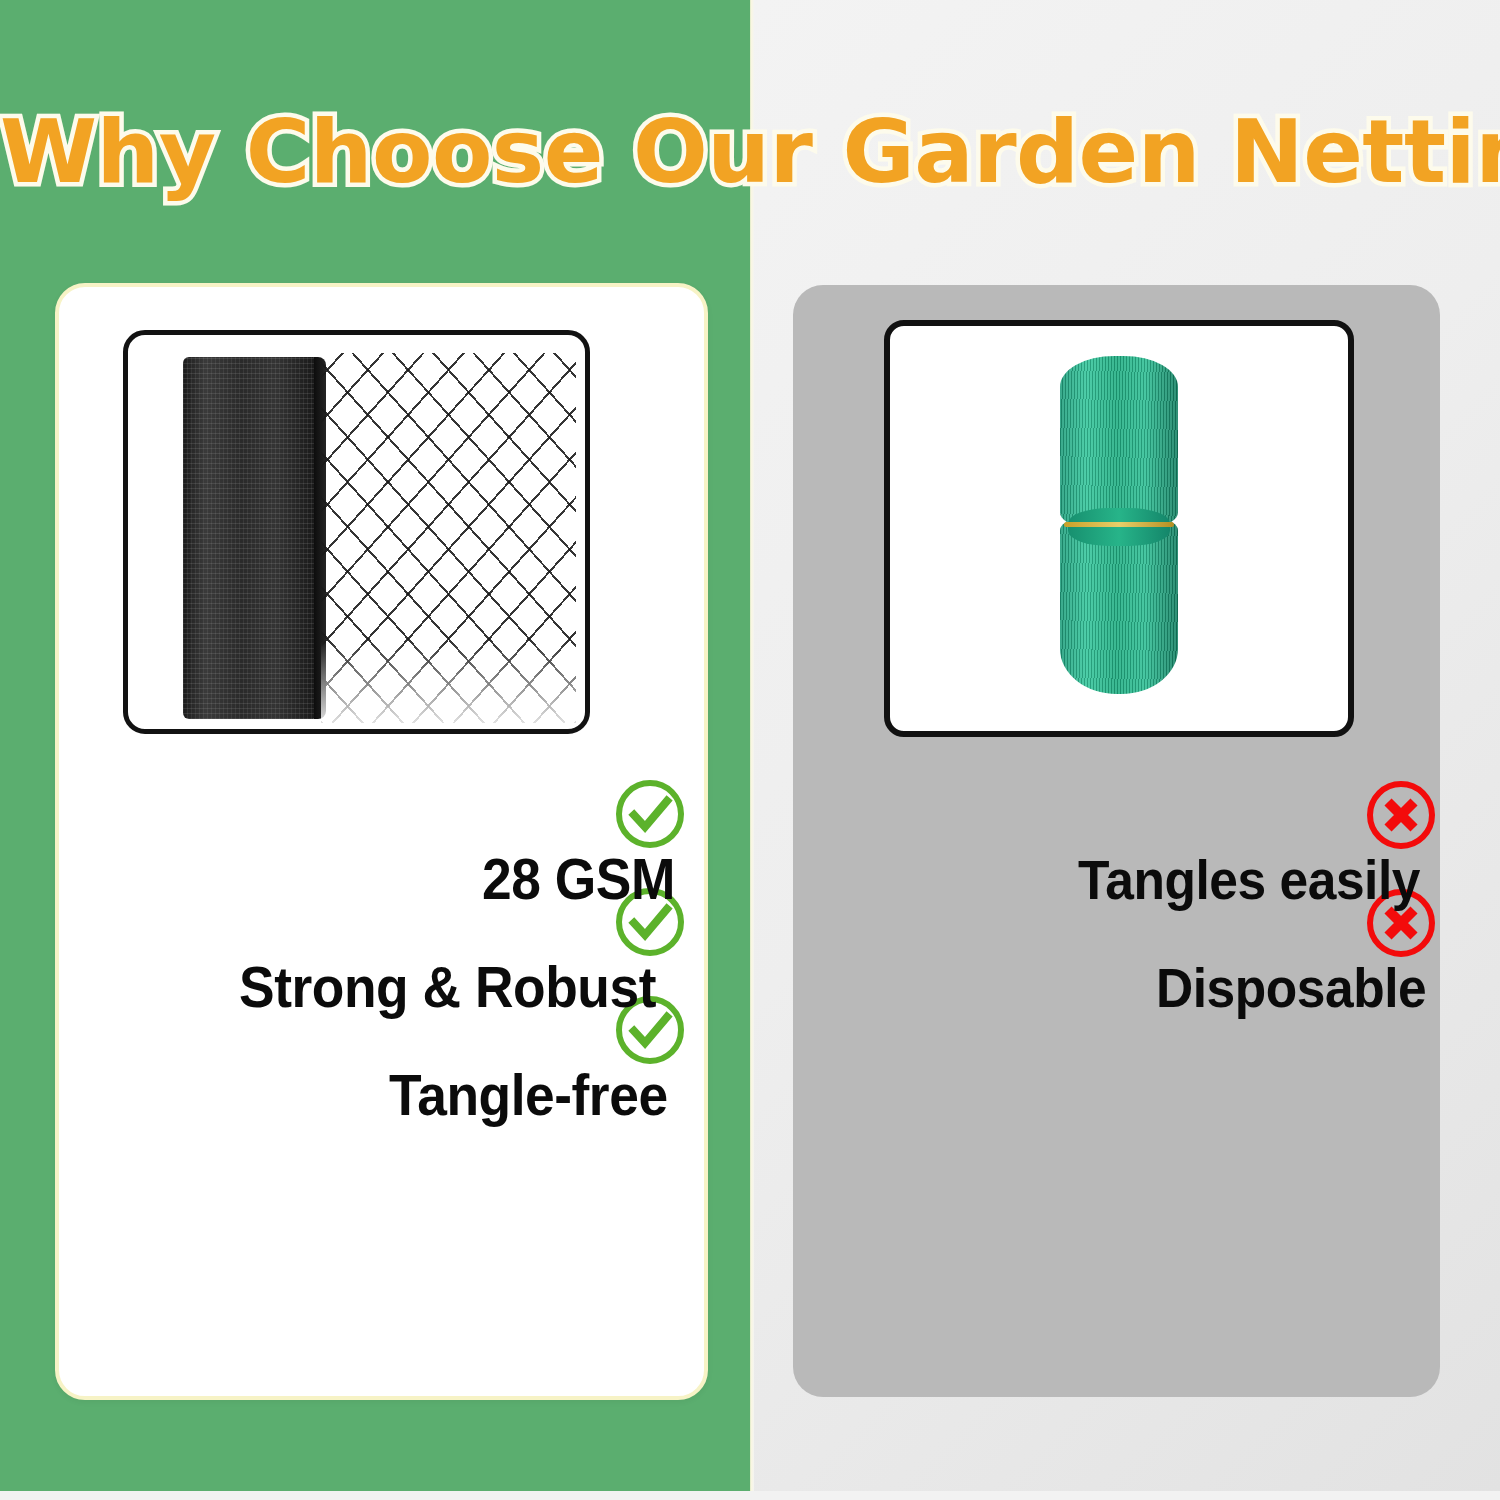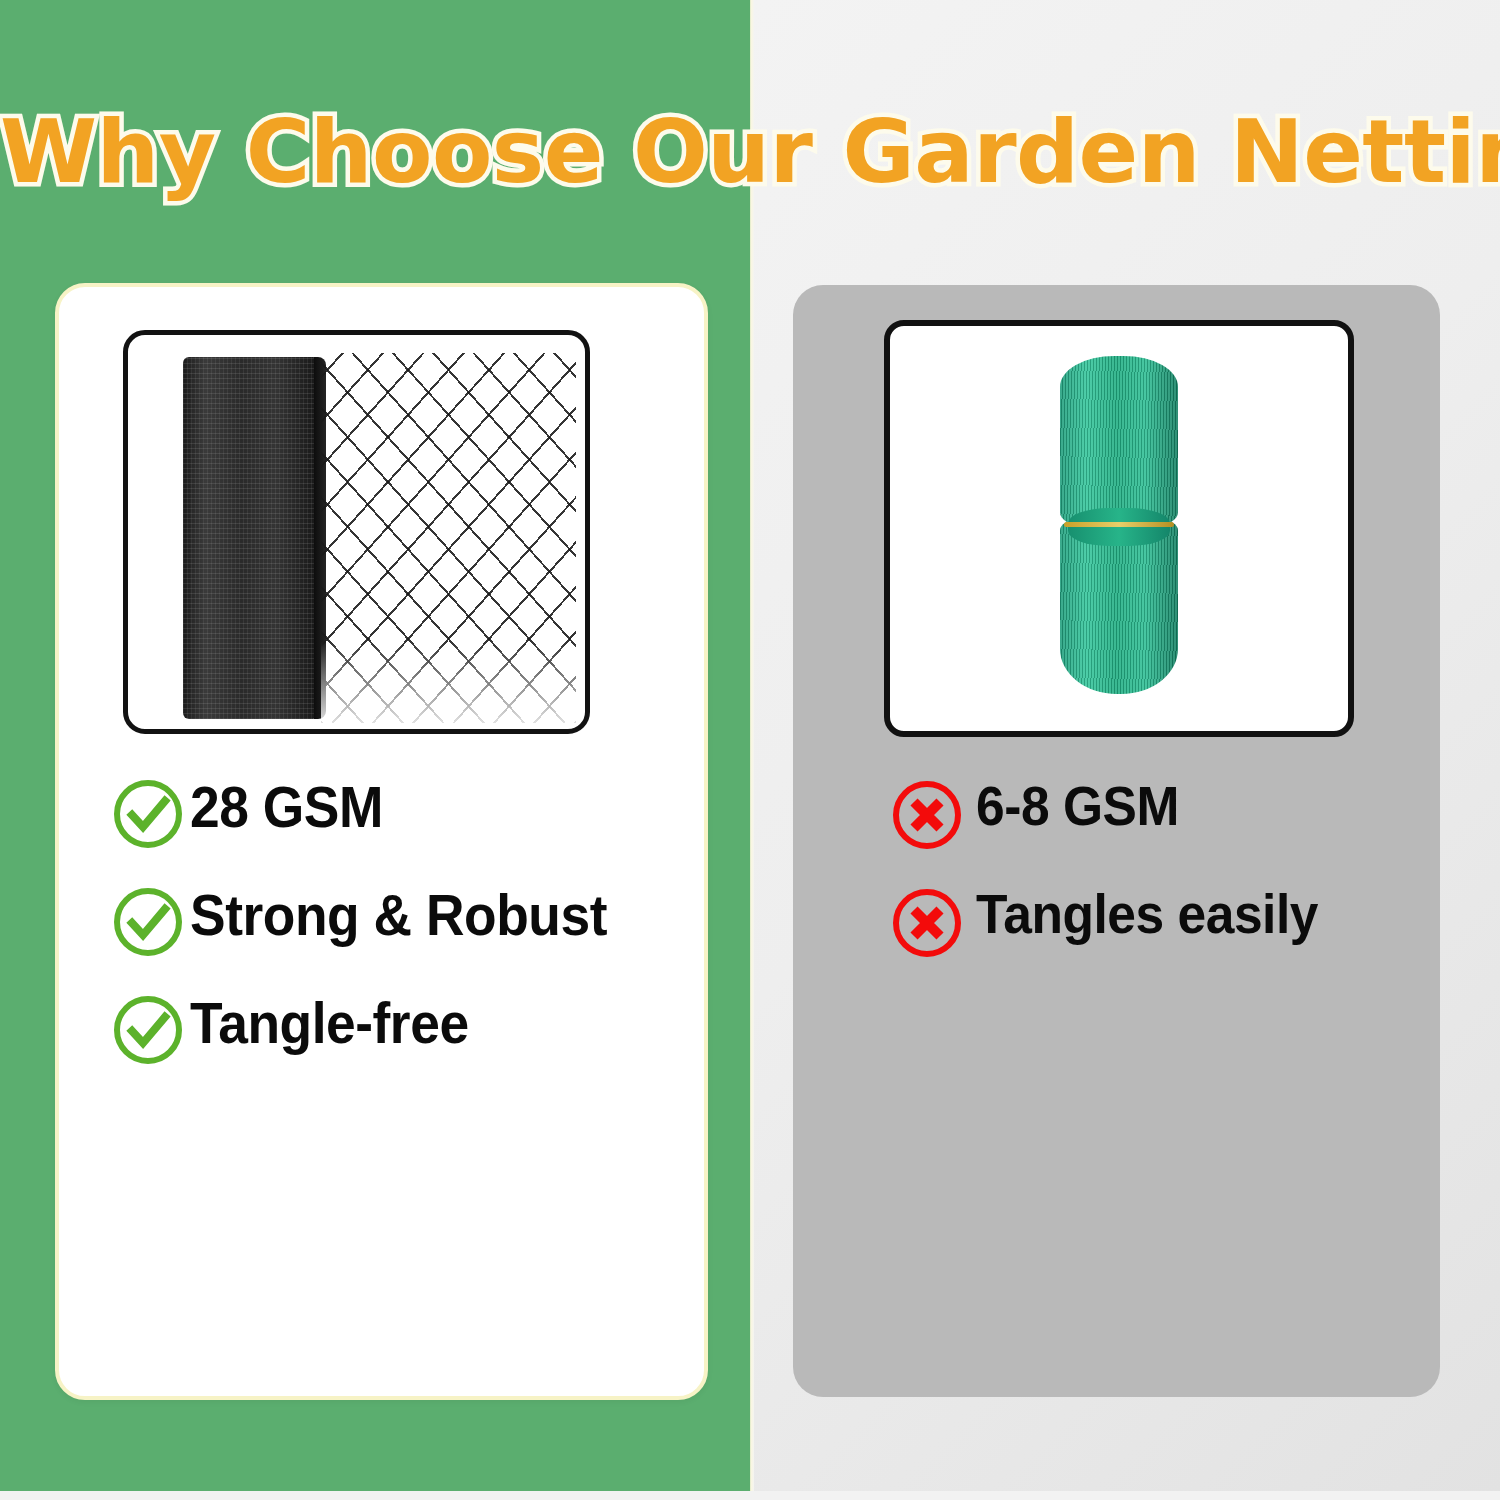--- a/index.html
+++ b/index.html
@@ -125,21 +125,21 @@
     position:absolute;left:4px;top:166px;width:110px;height:5px;
     background:linear-gradient(90deg,#c9a028,#e8cf6a,#b48f22);
     border-radius:3px;
   }
 
   
   .list{position:absolute;}
   .list-left{left:112px;top:778px;width:580px;}
   .list-right{left:890px;top:778px;width:560px;}
 
-  .row{display:flex;align-items:flex-start;height:108px;}
+  .row{display:flex;align-items:flex-end;height:108px;flex-direction:column;}
   .row .ico{flex:0 0 auto;display:block;}
   .ico-check{width:72px;height:72px;margin-right:6px;}
   .ico-cross{width:74px;height:74px;margin-right:12px;}
 
   .label{
     font-family:"Liberation Sans Narrow","Liberation Sans","DejaVu Sans",sans-serif;
     font-weight:700;
     font-size:58px;
     color:#0b0b0b;
     white-space:nowrap;
@@ -206,34 +206,34 @@
     <div class="hank">
       <div class="lobe top"></div>
       <div class="lobe bot"></div>
       <div class="waist"></div>
       <div class="tie"></div>
     </div>
   </div>
 
   <div class="list list-right">
 
+
+
+
     <div class="row">
       <svg class="ico ico-cross" viewBox="0 0 74 74">
         <circle cx="37" cy="37" r="31" fill="none" stroke="#f30b0b" stroke-width="6"></circle>
         <path d="M24 24 L50 50 M50 24 L24 50" fill="none" stroke="#f30b0b" stroke-width="10" stroke-linecap="butt"></path>
       </svg>
-      <span class="label label-right">6-8 GSM</span>
-    </div>
-
-
+      <span class="label label-right">Tangles easily</span>
+    </div>
 
     <div class="row">
       <svg class="ico ico-cross" viewBox="0 0 74 74">
         <circle cx="37" cy="37" r="31" fill="none" stroke="#f30b0b" stroke-width="6"></circle>
         <path d="M24 24 L50 50 M50 24 L24 50" fill="none" stroke="#f30b0b" stroke-width="10" stroke-linecap="butt"></path>
       </svg>
-      <span class="label label-right">Tangles easily</span>
-    </div>
-
+      <span class="label label-right">Disposable</span>
+    </div>
 
   </div>
 
 </div>
 
 </body></html>

